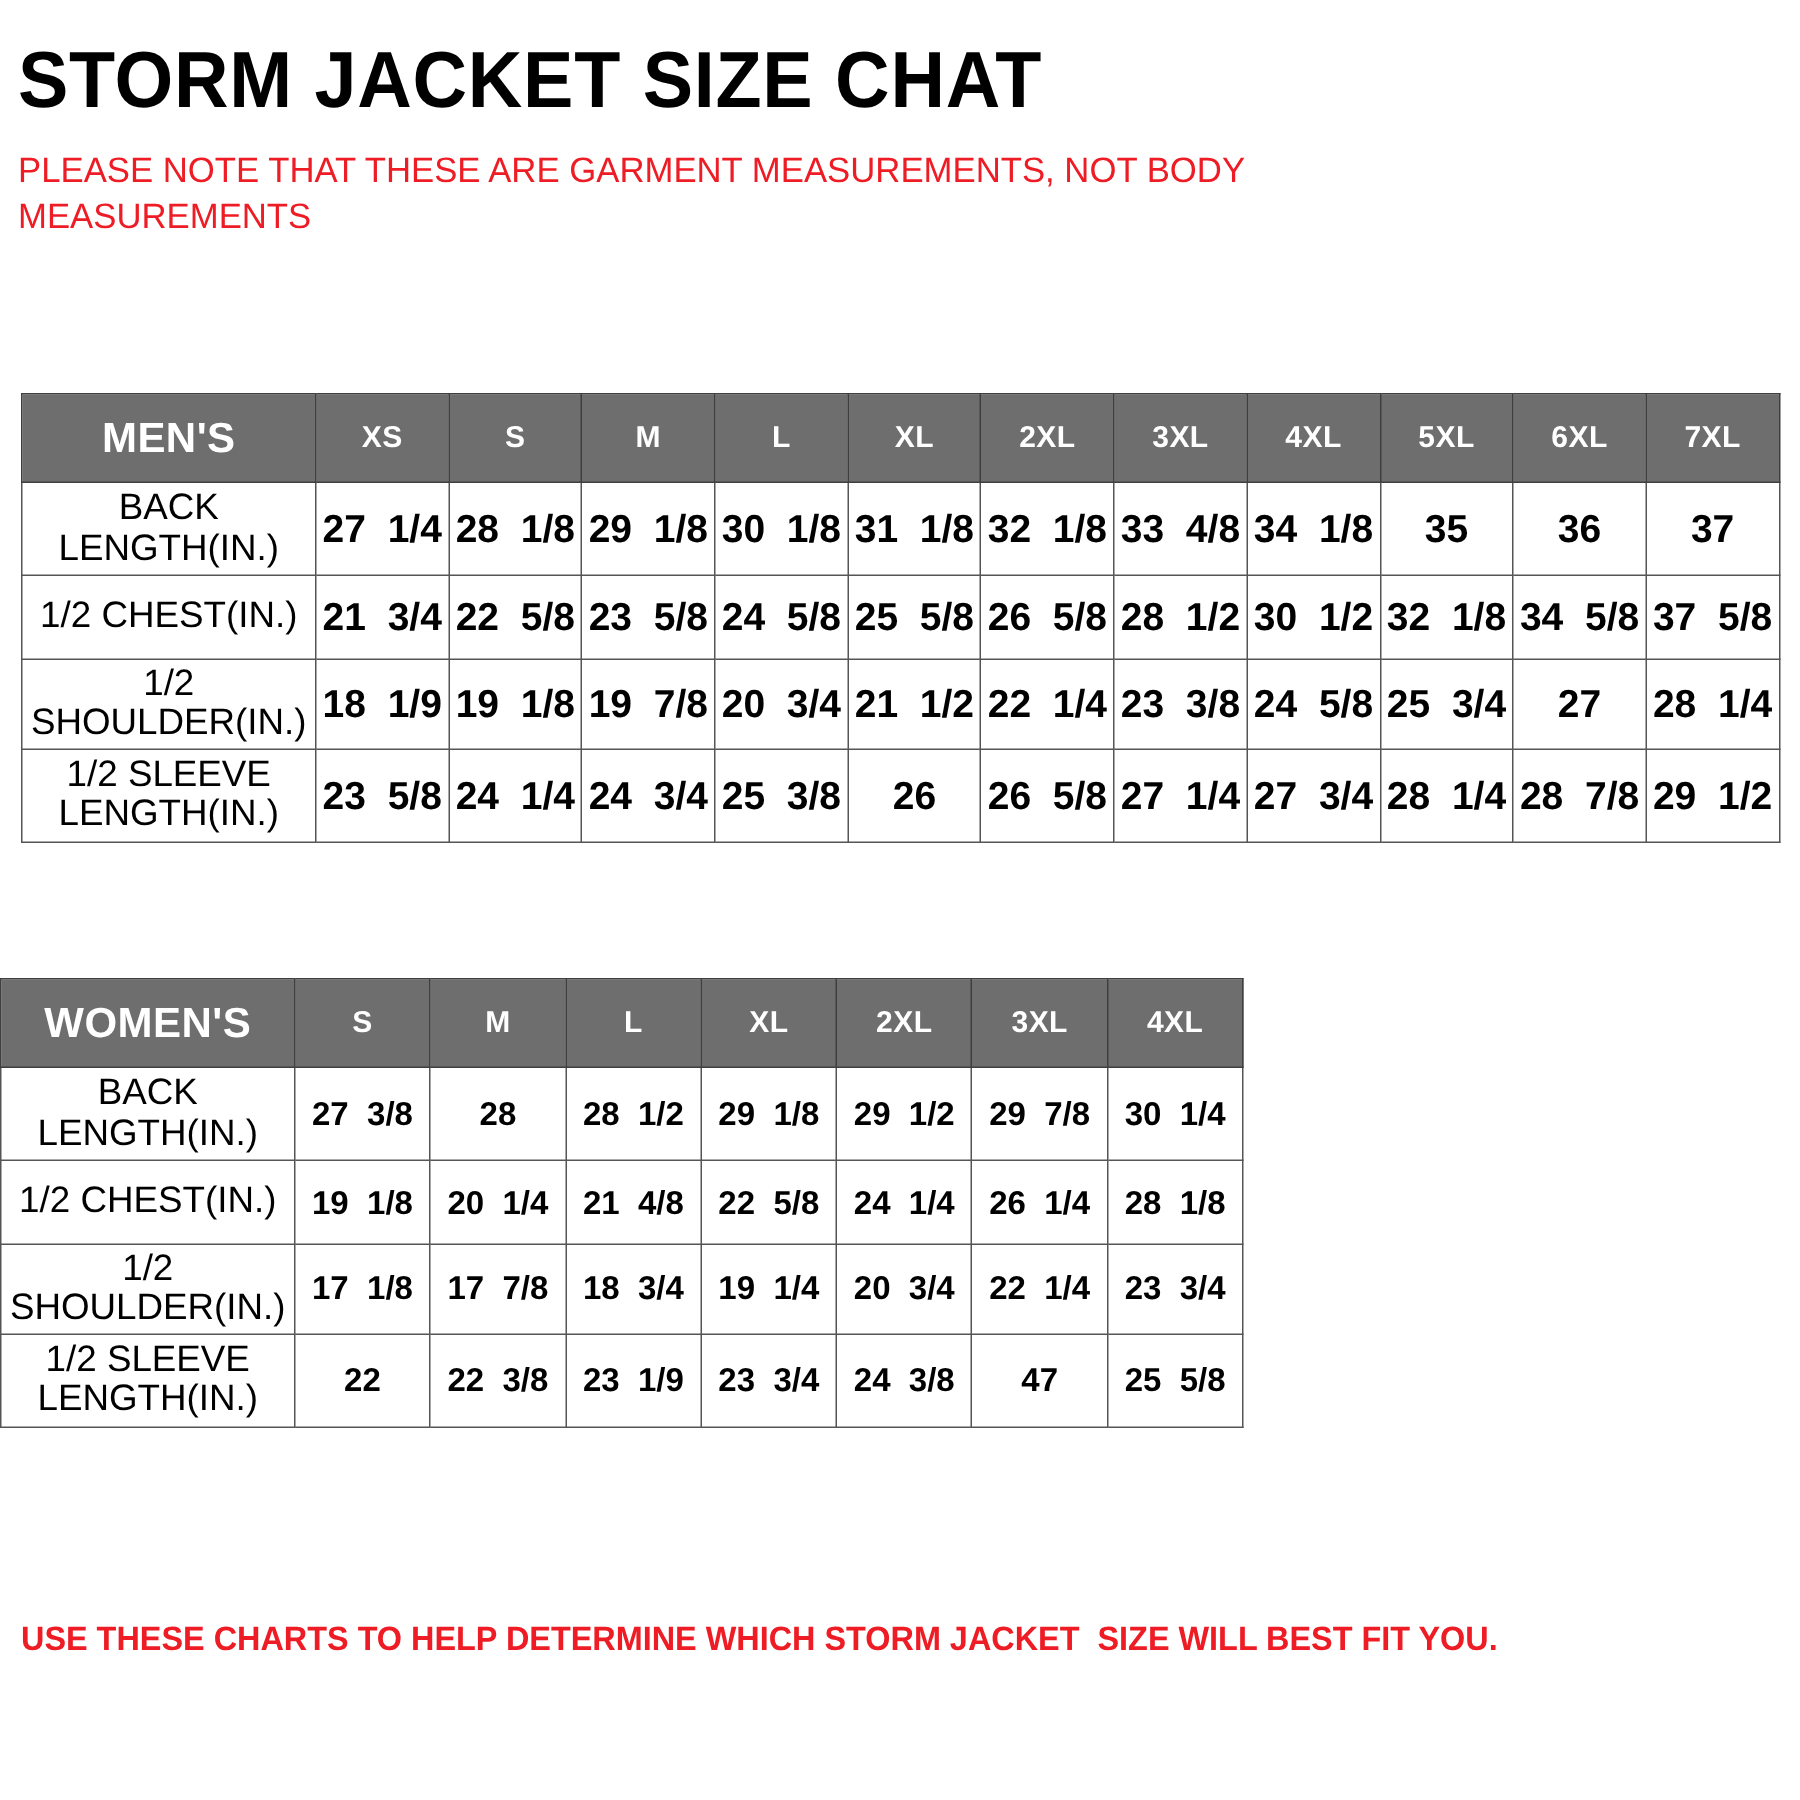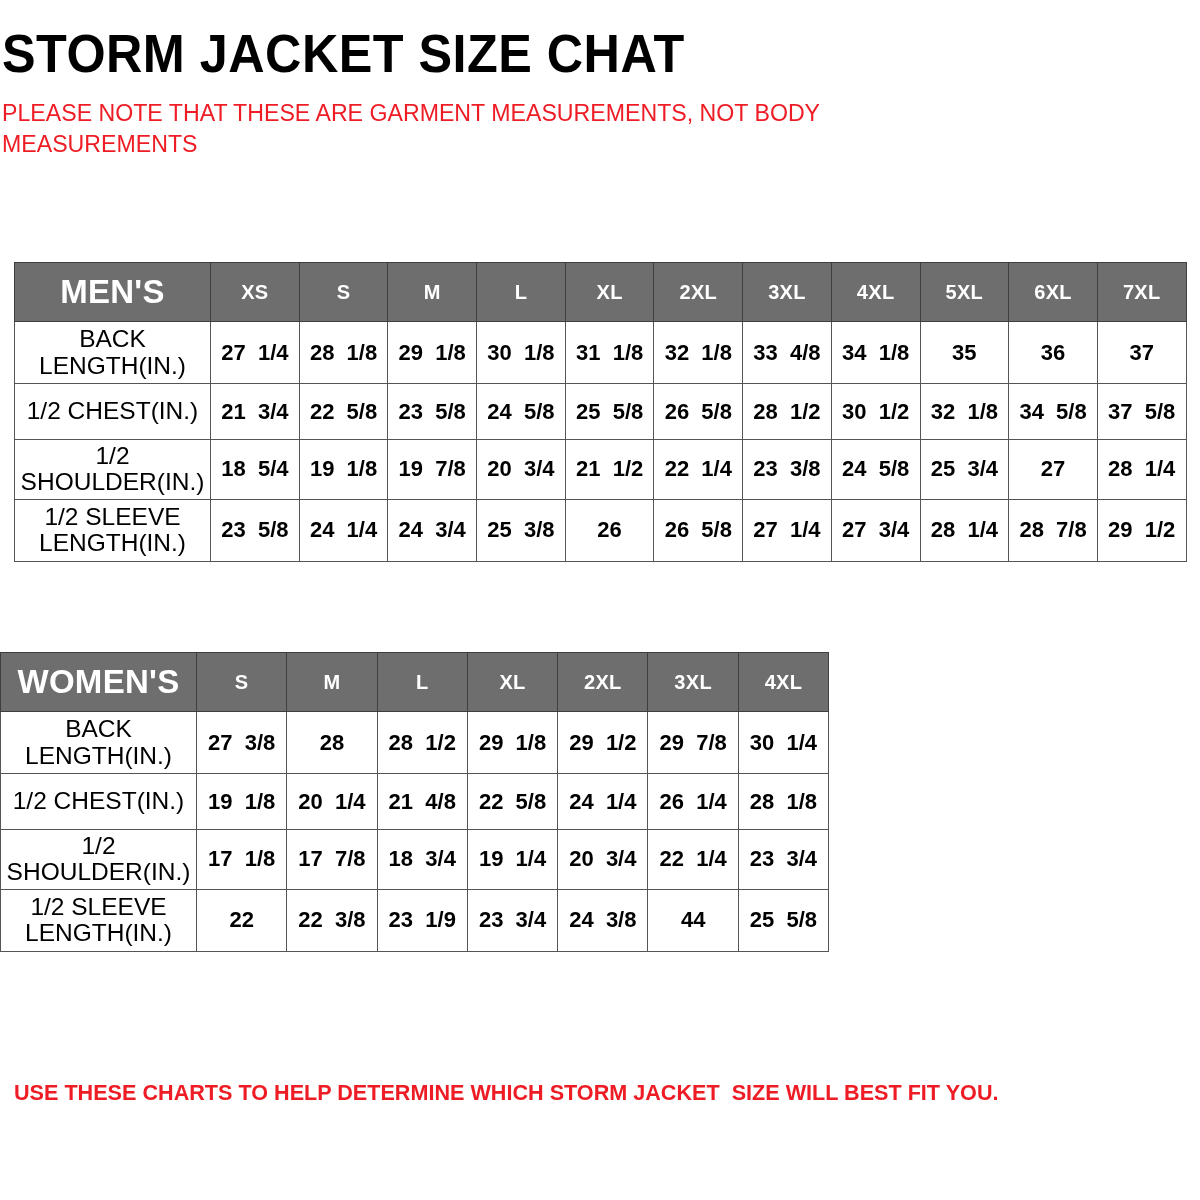--- a/index.html
+++ b/index.html
@@ -11,21 +11,21 @@
     height: 1200px;
     background: #ffffff;
     font-family: "Liberation Sans", sans-serif;
     overflow: hidden;
   }
   .page {
     position: relative;
     width: 1200px;
     height: 1104px;
     box-sizing: border-box;
-    padding: 0 2px;
+    padding: 0 12px;
   }
 
   
   .title {
     font-family: "Liberation Sans", sans-serif;
     font-size: 53px;
     font-weight: 700;
     color: #000000;
     letter-spacing: 0.5px;
     line-height: 1.0;
@@ -79,21 +79,21 @@
   .size-table thead th {
     background: #6e6e6e;
     color: #ffffff;
     font-weight: 700;
     font-size: 20px;
     height: 58px;
     border-color: #3f3f3f;
     letter-spacing: 0.3px;
   }
   .size-table thead th.corner {
-    font-size: 33px;
+    font-size: 28px;
   }
   .size-table tbody td.rowlabel {
     font-size: 25.5px;
     font-weight: 400;
     line-height: 1.08;
     padding: 3px 2px;
     white-space: pre-line;
   }
   .size-table tbody td.value {
     font-size: 22.5px;
@@ -110,21 +110,21 @@
   
   #mens-table-wrap {
     position: absolute;
     left: 14px;
     top: 262px;
   }
   #mens-size-table { width: 1172px; }
   #mens-size-table col.lbl { width: 196px; }
   #mens-size-table col.sz  { width: 88.7px; }
   #mens-size-table tbody td.rowlabel { font-size: 24.5px; }
-  #mens-size-table tbody td.value { font-size: 22px; }
+  #mens-size-table tbody td.value { font-size: 26px; }
 
   
   #womens-table-wrap {
     position: absolute;
     left: 0;
     top: 652px;
   }
   #womens-size-table { width: 828px; }
   #womens-size-table col.lbl { width: 196px; }
   #womens-size-table col.sz  { width: 90.3px; }
@@ -197,21 +197,21 @@
           <td class="value">25  5/8</td>
           <td class="value">26  5/8</td>
           <td class="value">28  1/2</td>
           <td class="value">30  1/2</td>
           <td class="value">32  1/8</td>
           <td class="value">34  5/8</td>
           <td class="value">37  5/8</td>
         </tr>
         <tr>
           <td class="rowlabel">1/2  SHOULDER(IN.)</td>
-          <td class="value">18  5/4</td>
+          <td class="value">18  1/9</td>
           <td class="value">19  1/8</td>
           <td class="value">19  7/8</td>
           <td class="value">20  3/4</td>
           <td class="value">21  1/2</td>
           <td class="value">22  1/4</td>
           <td class="value">23  3/8</td>
           <td class="value">24  5/8</td>
           <td class="value">25  3/4</td>
           <td class="value">27</td>
           <td class="value">28  1/4</td>
@@ -292,21 +292,21 @@
           <td class="value">23  3/4</td>
         </tr>
         <tr class="tall">
           <td class="rowlabel">1/2  SLEEVE
 LENGTH(IN.)</td>
           <td class="value">22</td>
           <td class="value">22  3/8</td>
           <td class="value">23  1/9</td>
           <td class="value">23  3/4</td>
           <td class="value">24  3/8</td>
-          <td class="value">44</td>
+          <td class="value">47</td>
           <td class="value">25  5/8</td>
         </tr>
       </tbody>
     </table>
   </div>
 
   <p class="note-bottom">USE THESE CHARTS TO HELP DETERMINE WHICH STORM JACKET  SIZE WILL BEST FIT YOU.</p>
 
 </div>
 

